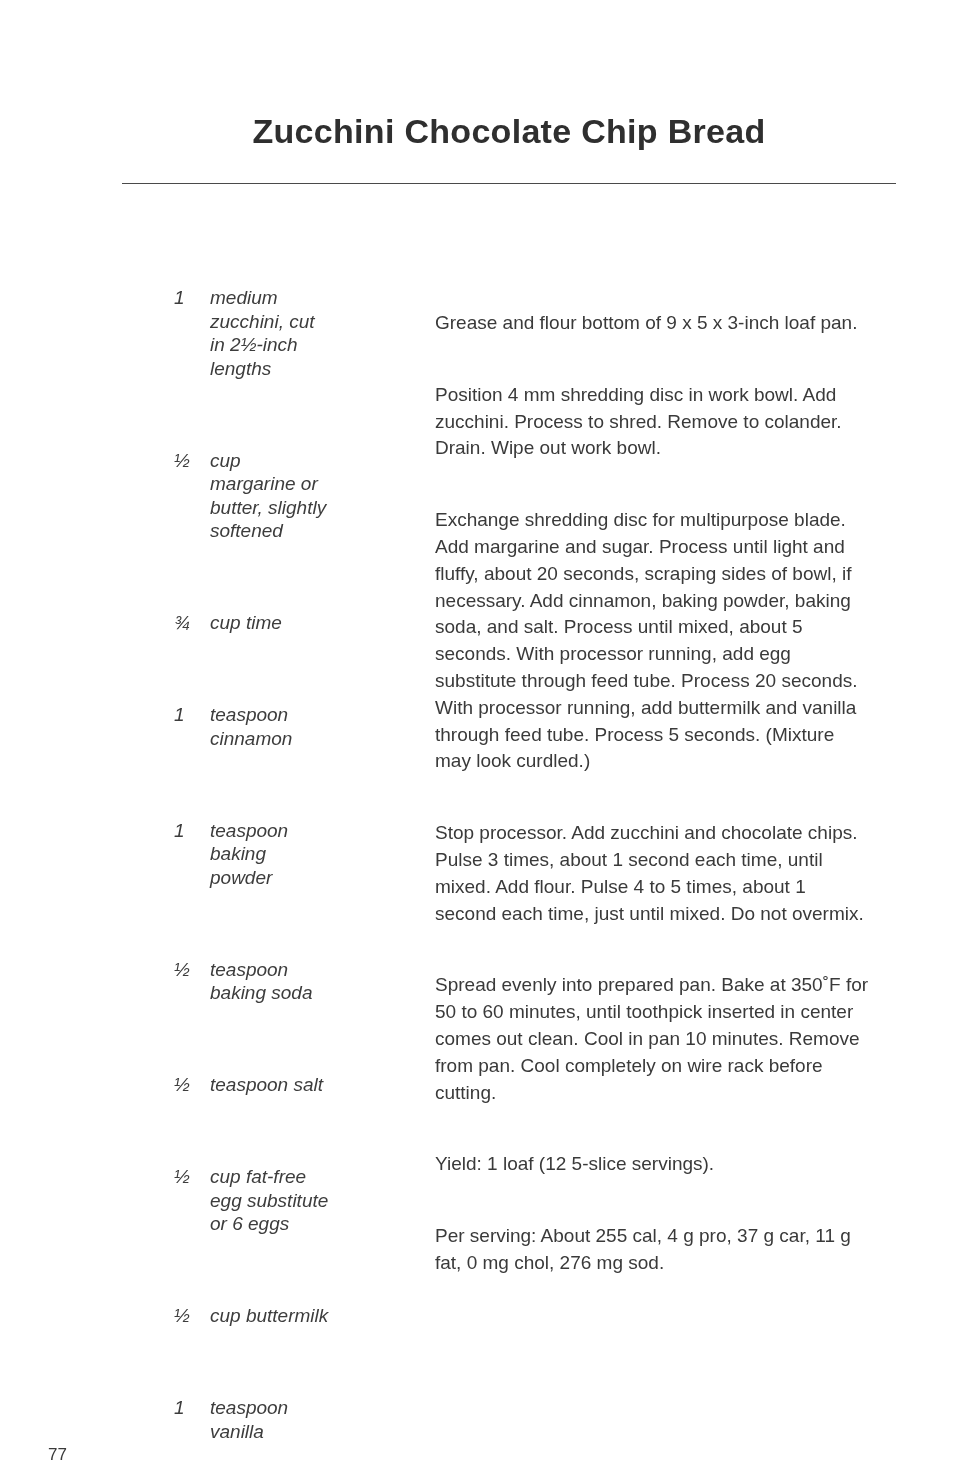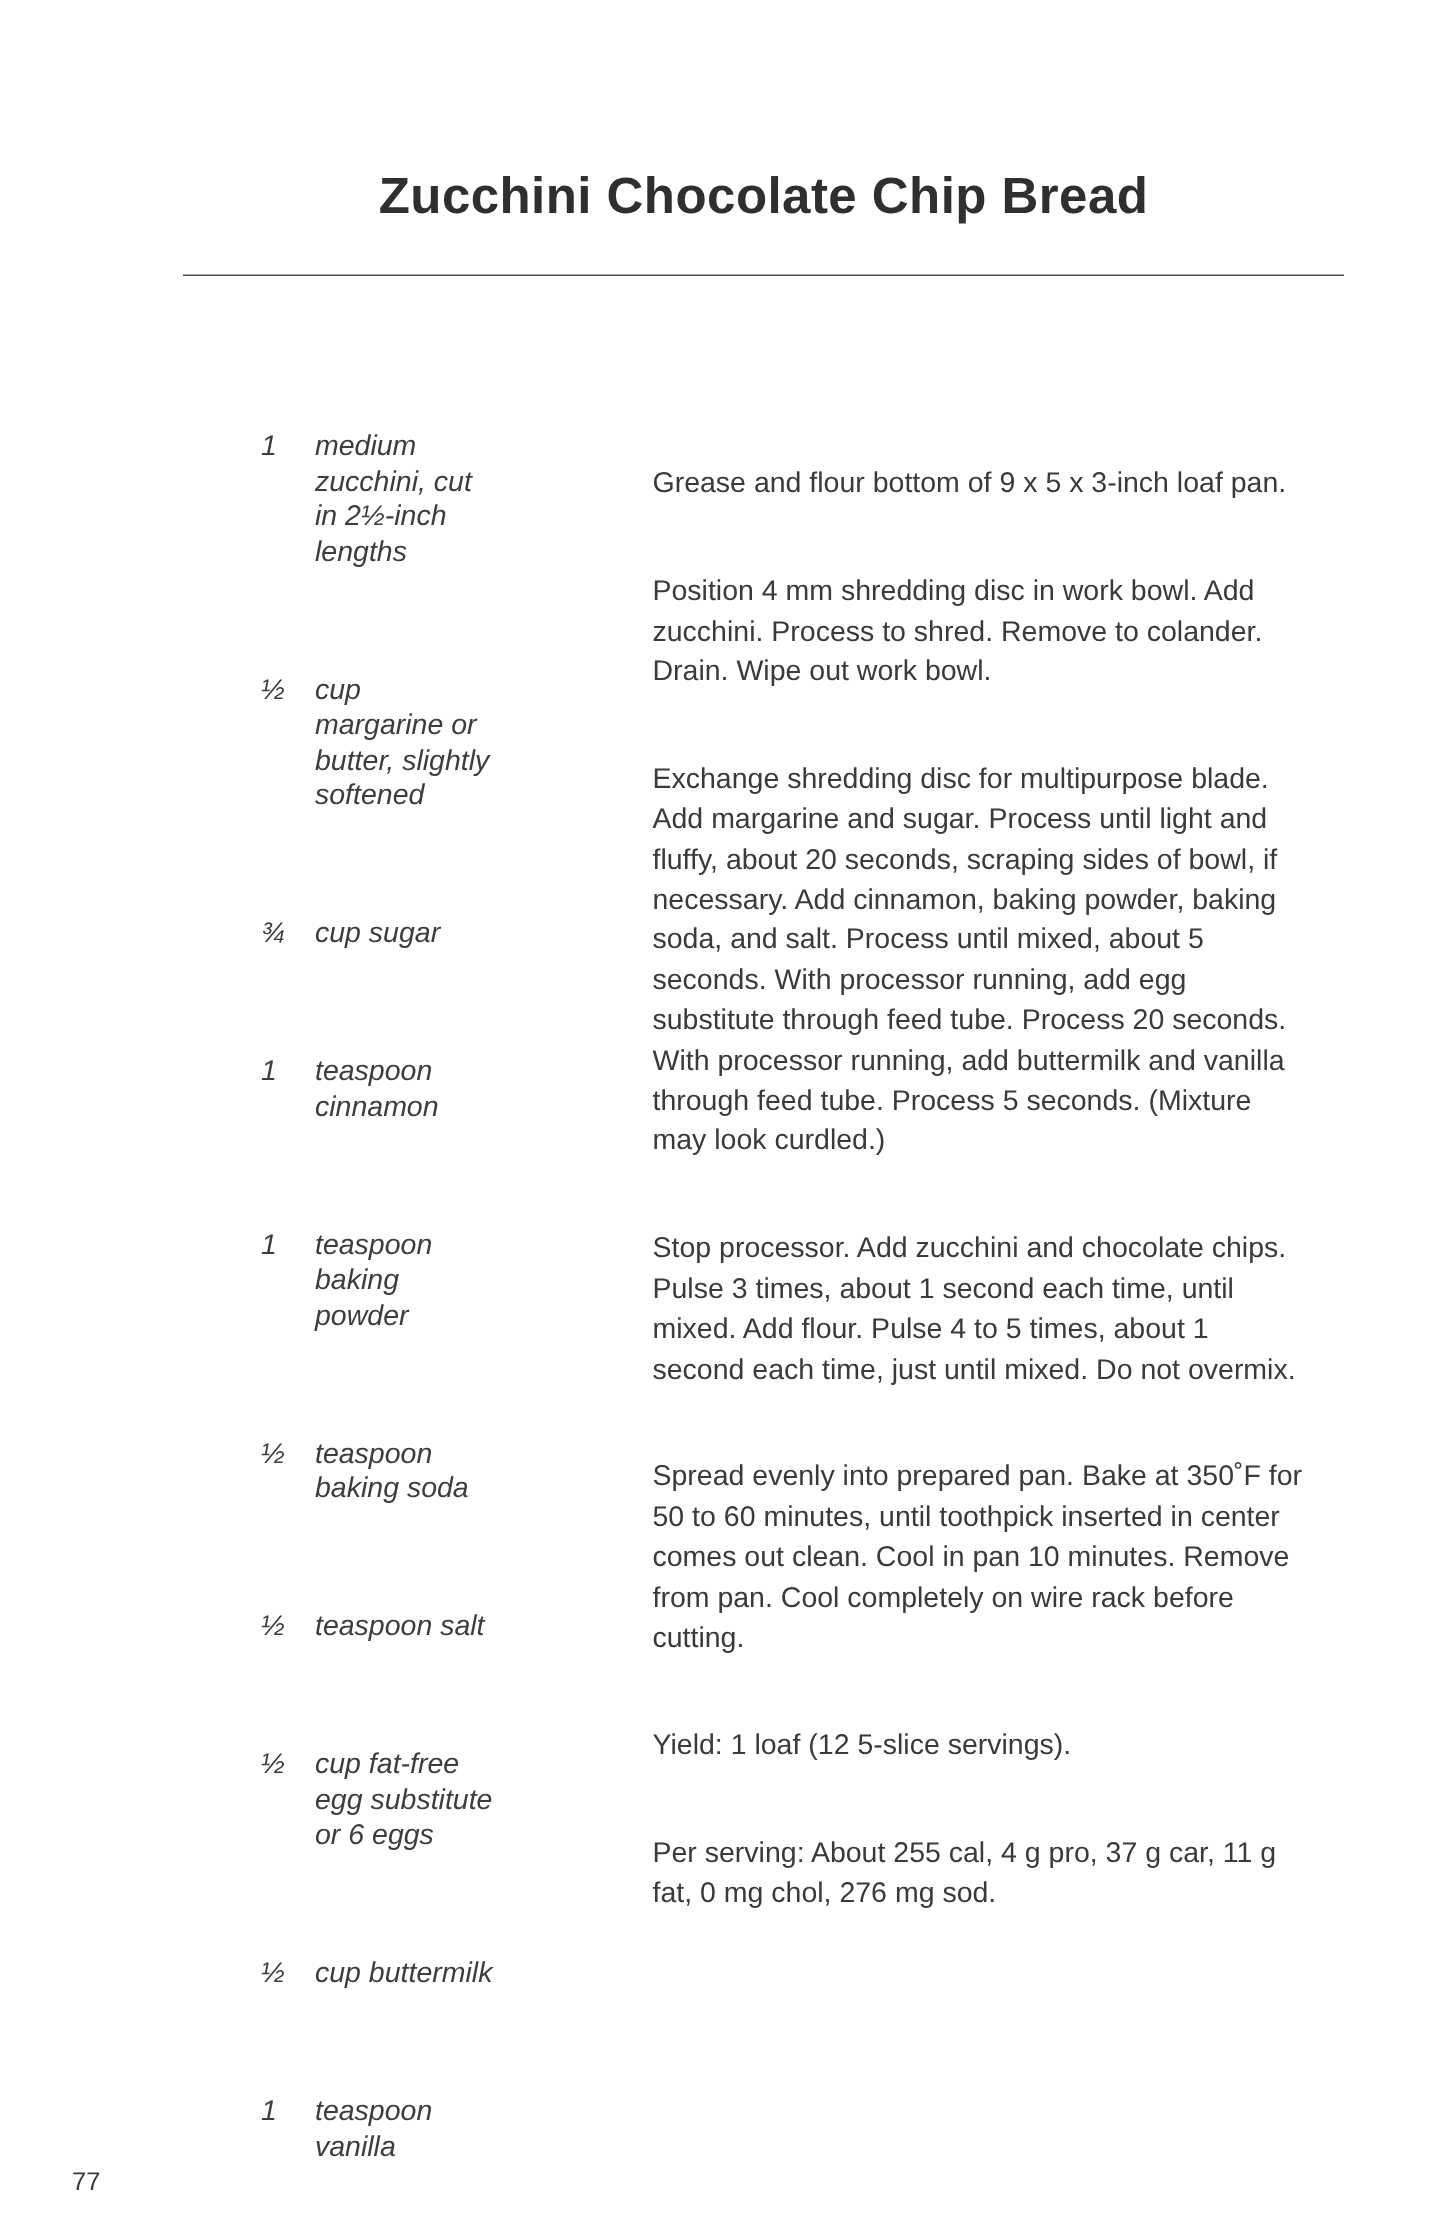--- a/index.html
+++ b/index.html
@@ -87,21 +87,21 @@
       <div class="ingredient">
         <span class="qty">1</span>
         <span class="ing-text">medium zucchini, cut in 2½-inch lengths</span>
       </div>
       <div class="ingredient">
         <span class="qty">½</span>
         <span class="ing-text">cup margarine or butter, slightly softened</span>
       </div>
       <div class="ingredient">
         <span class="qty">¾</span>
-        <span class="ing-text">cup sugar</span>
+        <span class="ing-text">cup time</span>
       </div>
       <div class="ingredient">
         <span class="qty">1</span>
         <span class="ing-text">teaspoon cinnamon</span>
       </div>
       <div class="ingredient">
         <span class="qty">1</span>
         <span class="ing-text">teaspoon baking powder</span>
       </div>
       <div class="ingredient">

